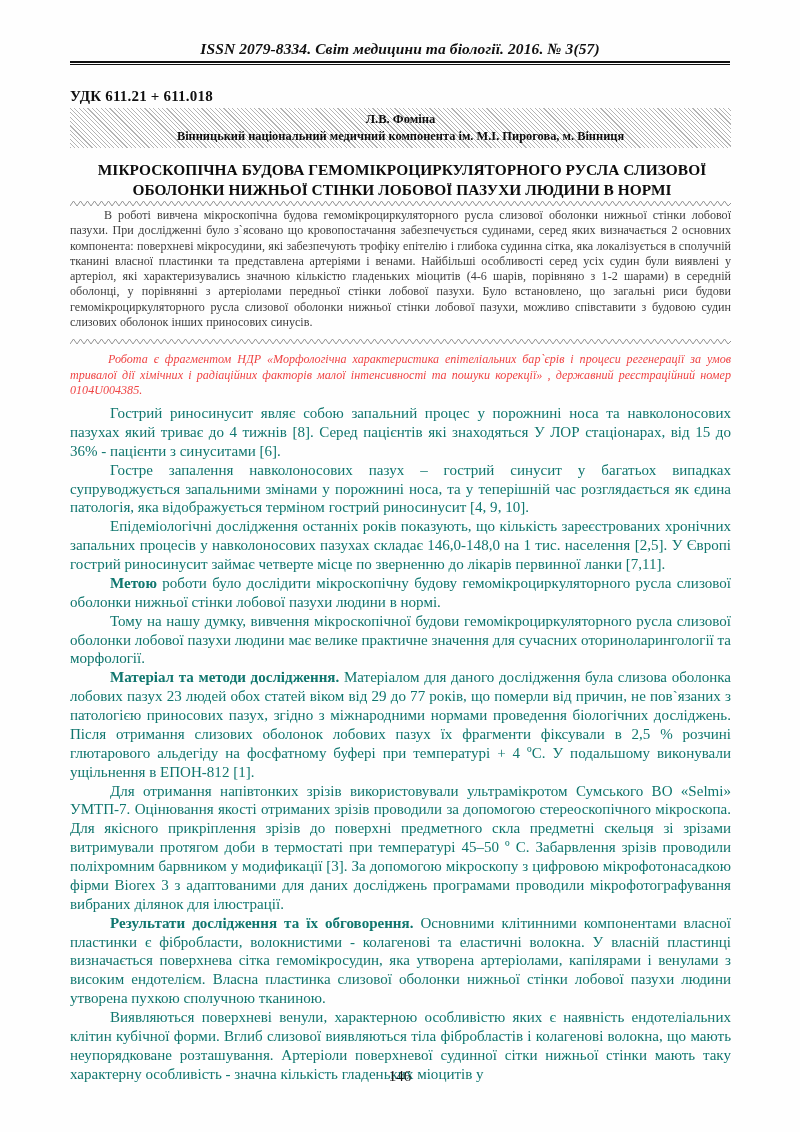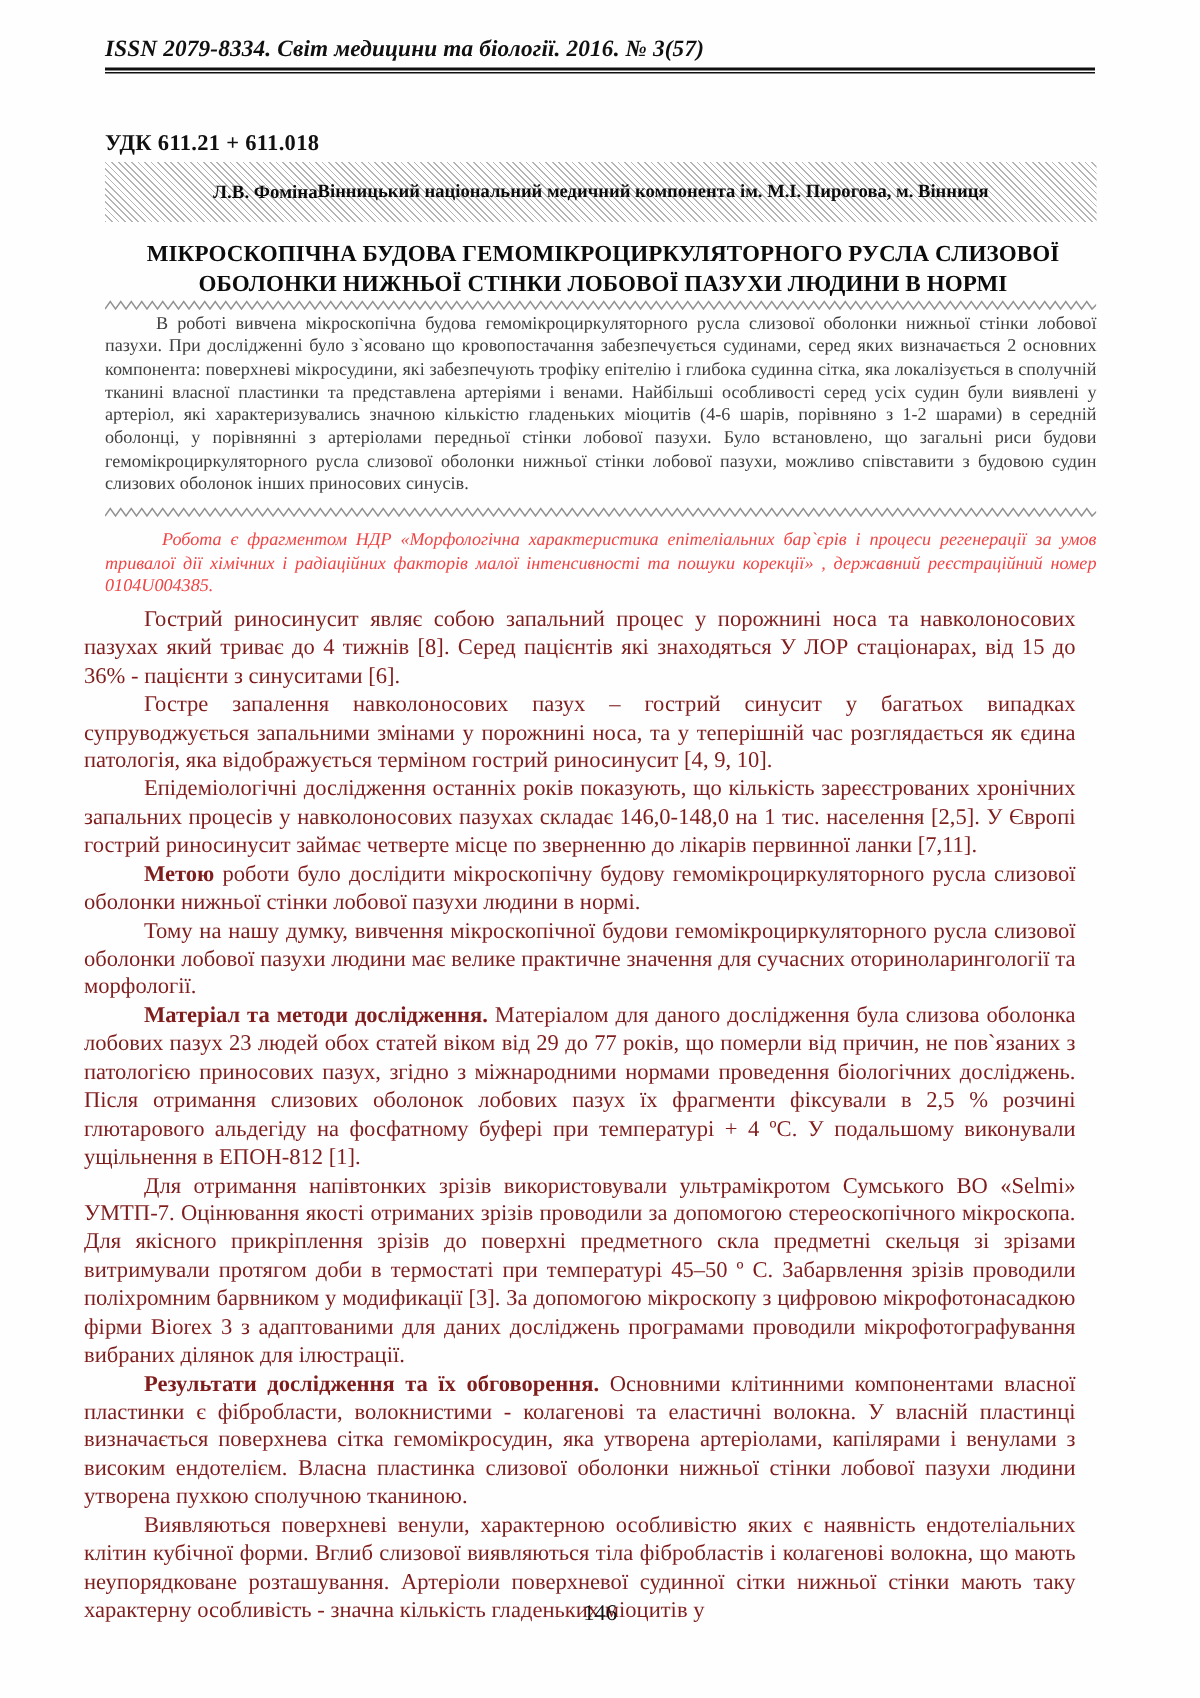--- a/index.html
+++ b/index.html
@@ -24,22 +24,23 @@
     height: 1132px;
     box-sizing: border-box;
     padding: 0;
     background: #fefefe;
   }
 
   
   .running-head {
     position: absolute;
     left: 70px;
-    top: 24px;
+    top: 40px;
     width: 660px;
+    text-align: center;
   }
   .running-head .rh-text {
     font-family: "Liberation Serif", "DejaVu Serif", serif;
     font-style: italic;
     font-weight: bold;
     font-size: 15.5px;
     letter-spacing: .1px;
     line-height: 1.15;
     white-space: nowrap;
     color: #101010;
@@ -73,20 +74,21 @@
     left: 70px;
     top: 108px;
     width: 661px;
     height: 40px;
     background-color: #f4f4f4;
     background-image: repeating-linear-gradient(
         45deg,
         #b4b4b4 0px, #b4b4b4 0.8px,
         #ffffff 0.8px, #ffffff 3.1px);
     display: flex;
+    flex-direction: column;
     align-items: center;
     justify-content: center;
     box-sizing: border-box;
   }
   .author-band .a-line {
     font-weight: bold;
     font-size: 12.6px;
     line-height: 1.45;
     color: #0a0a0a;
     text-align: center;
@@ -145,28 +147,28 @@
     font-size: 12.1px;
     line-height: 1.3;
     text-align: justify;
     color: #ef4444;
   }
   .fund-note p { margin: 0; text-indent: 38px; }
 
   
   .body-text {
     position: absolute;
-    left: 56px;
+    left: 70px;
     top: 404px;
     width: 661px;
     font-size: 15.05px;
     line-height: 1.255;
     text-align: justify;
     text-justify: inter-word;
-    color: #7f1d1d;
+    color: #0f766e;
   }
   .body-text p {
     margin: 0;
     text-indent: 40px;
   }
   .body-text p b { font-weight: bold; }
 
   
   .folio {
     position: absolute;

